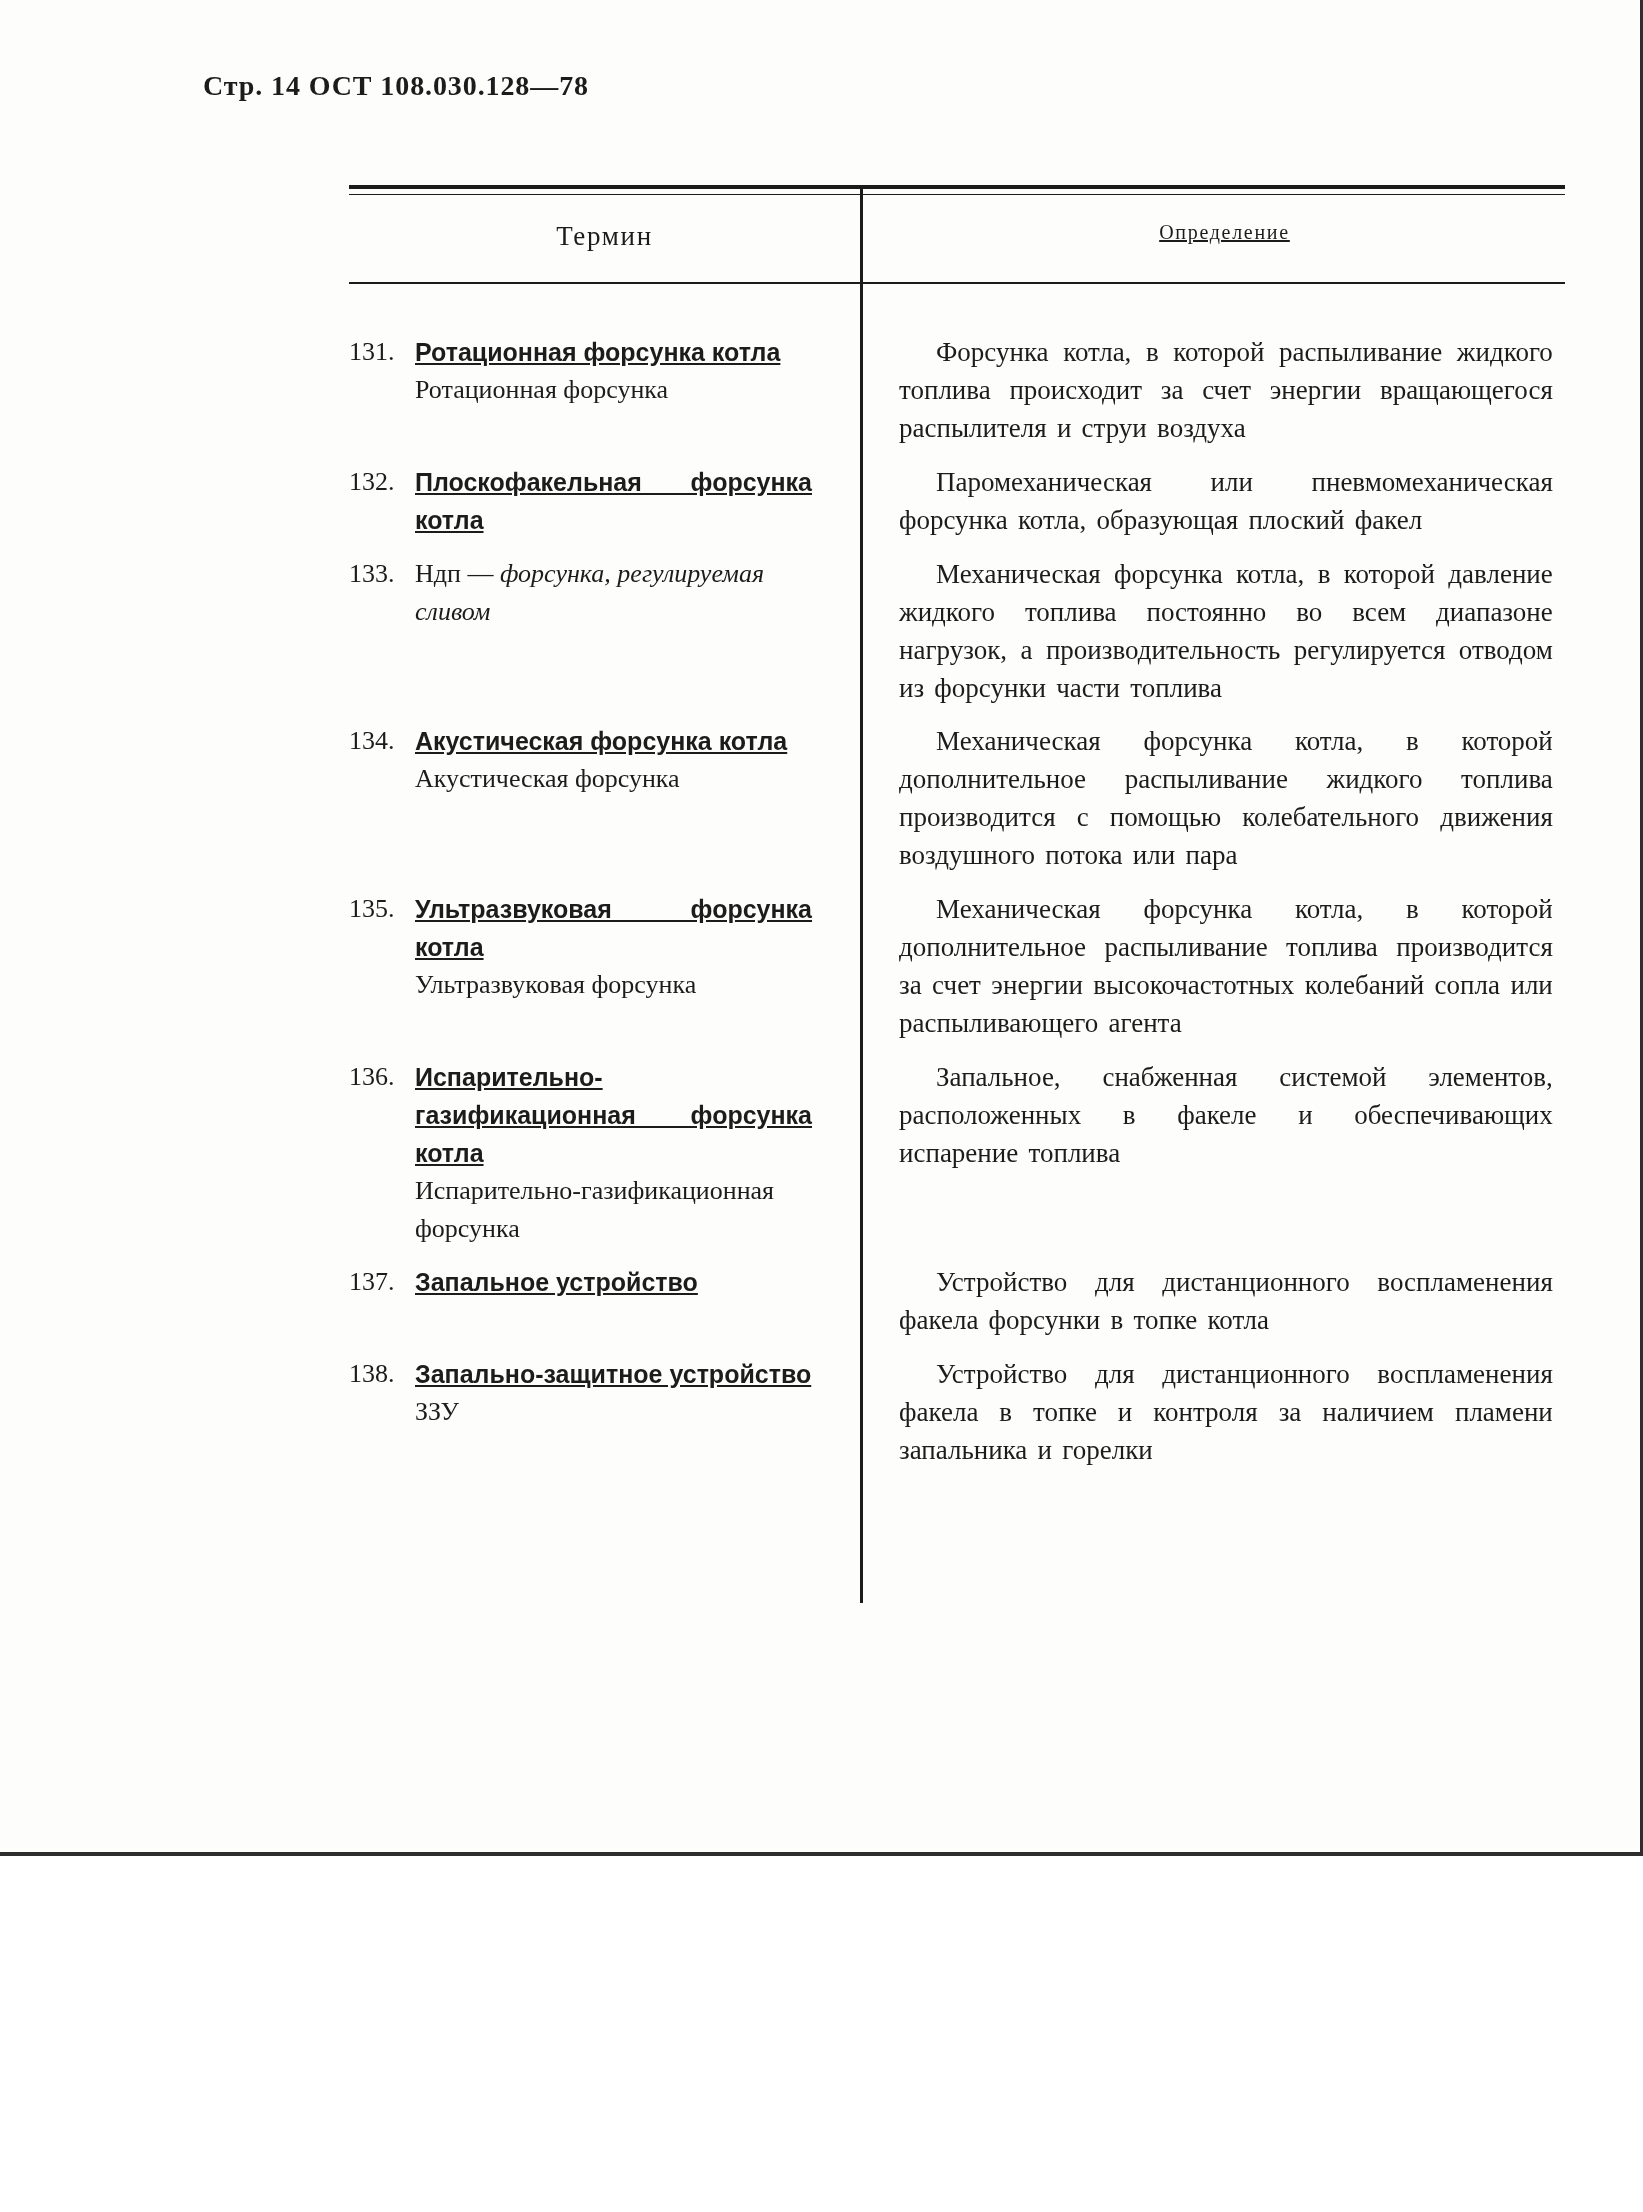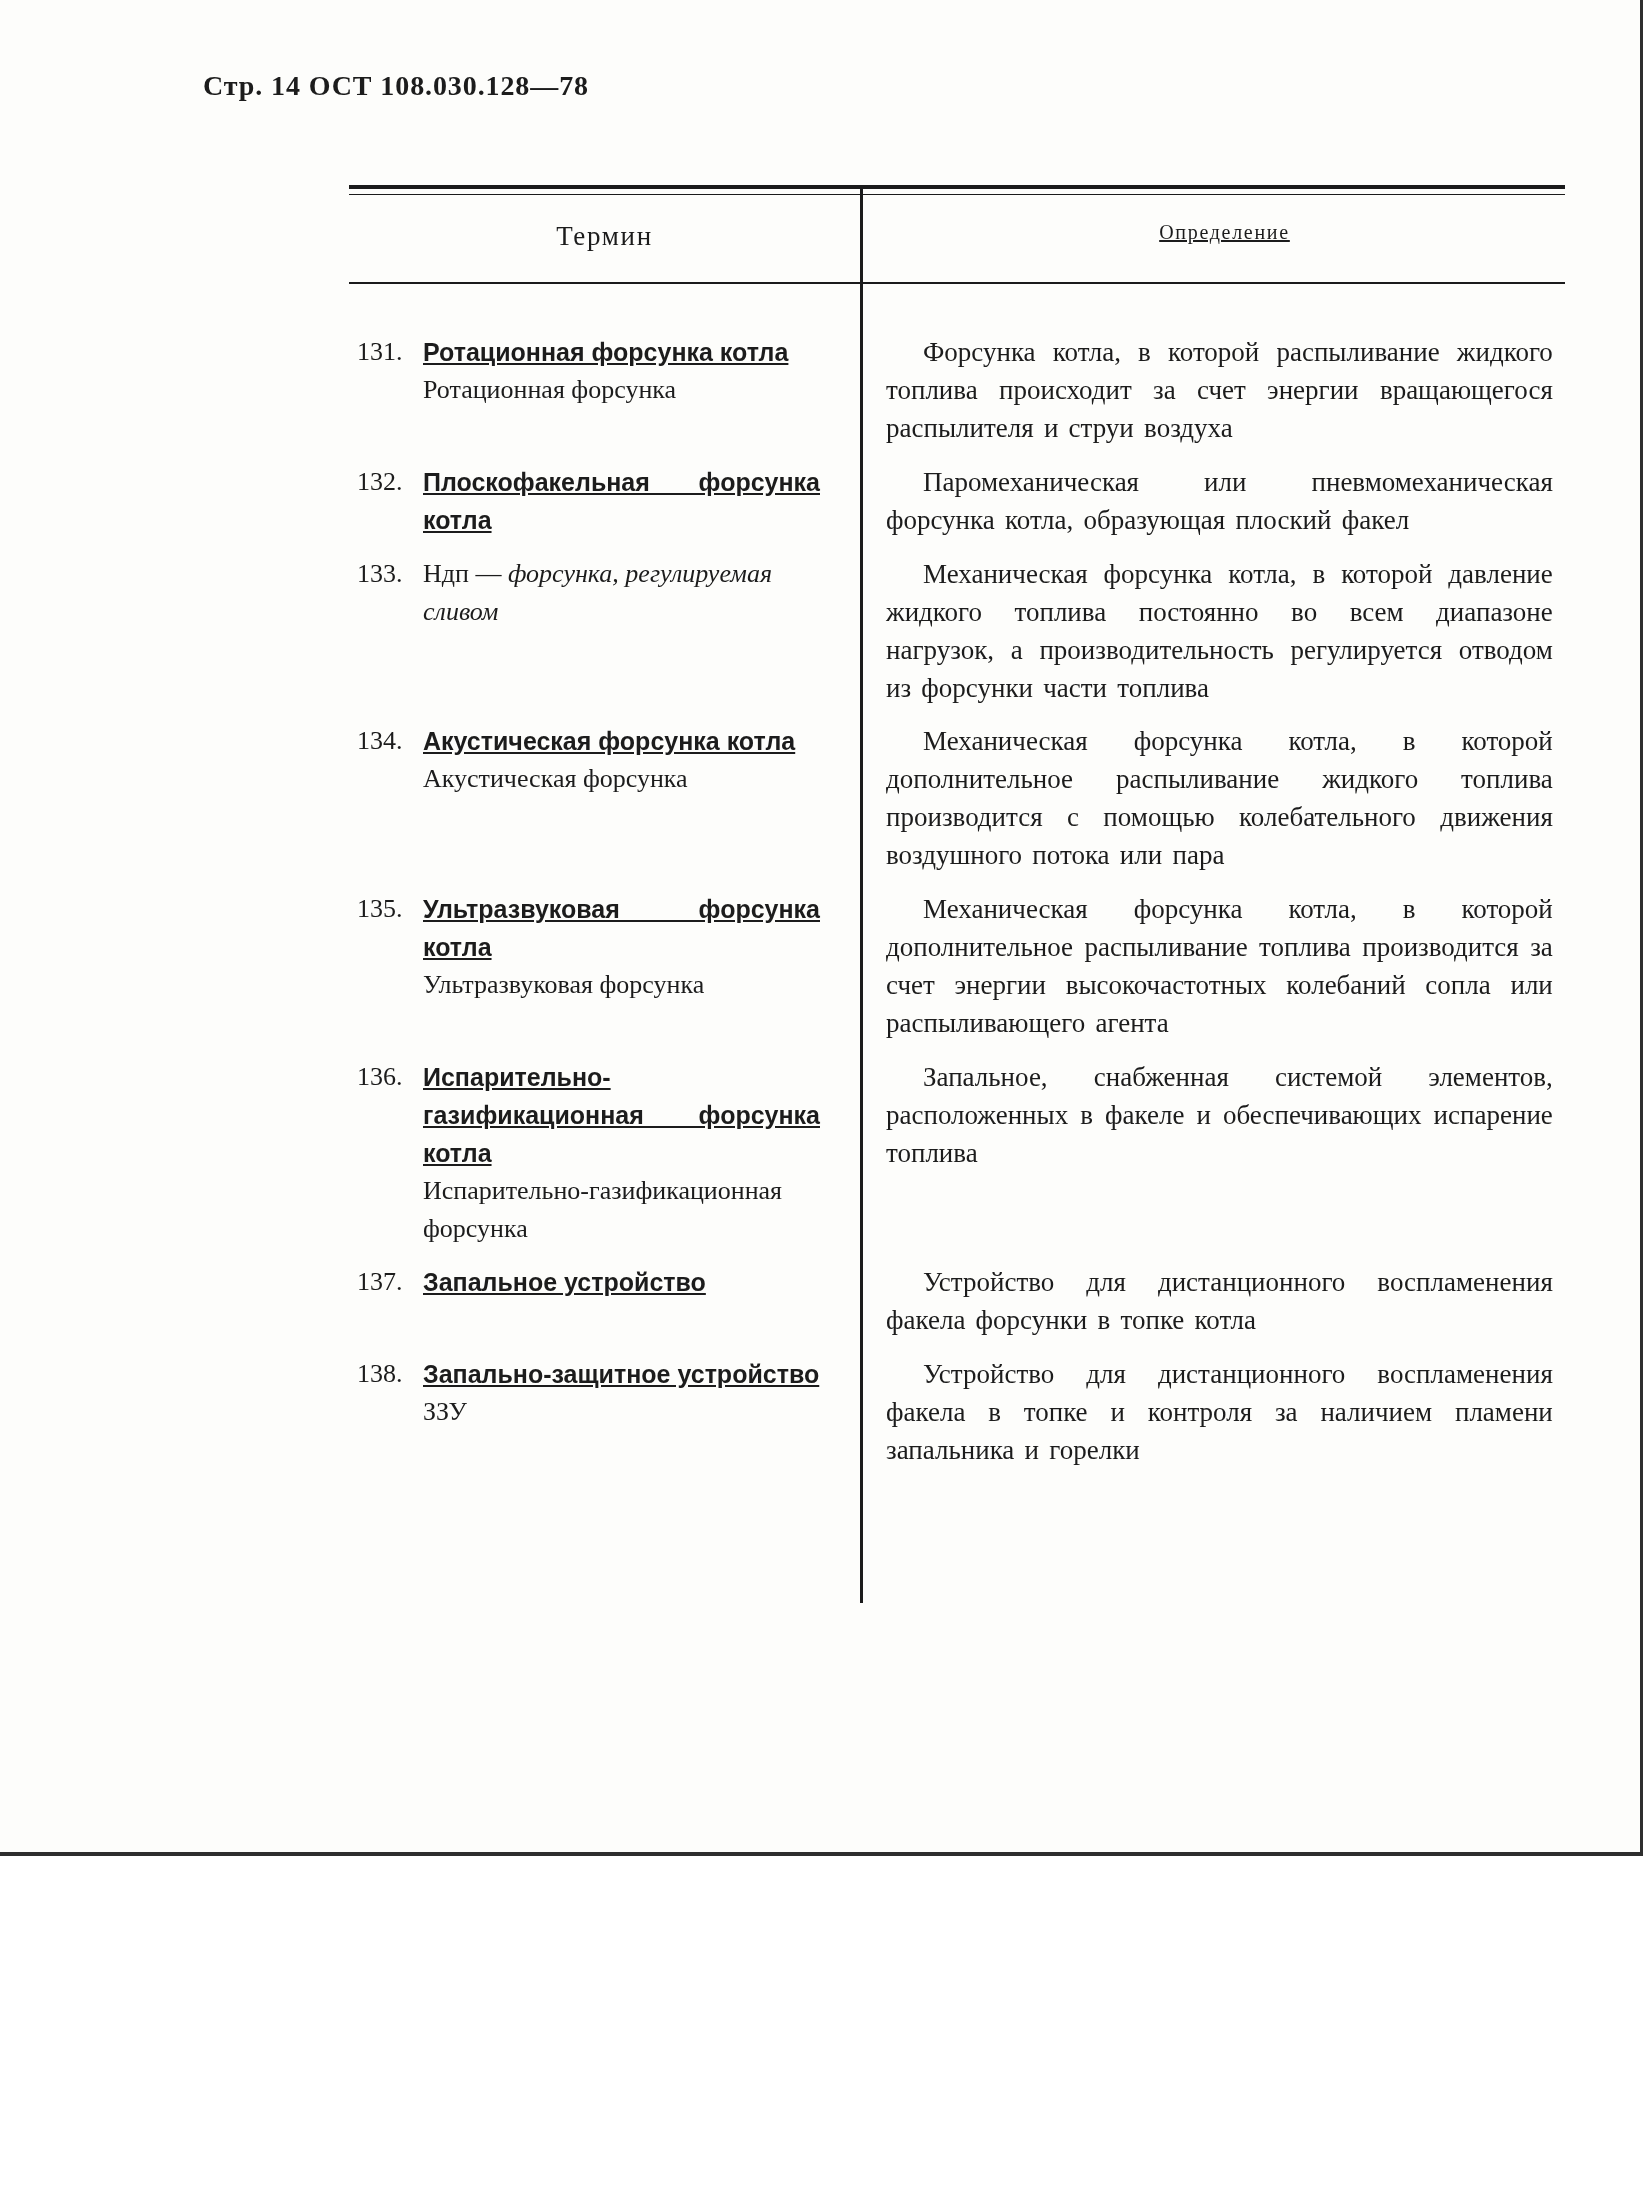--- a/index.html
+++ b/index.html
@@ -37,36 +37,36 @@
   .rule-gap { height:4.4px; }
   .rule-thin { height:1.7px; background:#1b1b1b; }
   .thead { display:flex; padding:26px 0 30px 0;gap:24px; }
   .th-term {
     width:511px; text-align:center; font-size:27px; letter-spacing:1.7px;
   }
   .th-def {
     flex:1; text-align:center; font-size:20px; letter-spacing:1.7px;text-decoration:underline;
   }
   .tbody { padding-top:49px; }
-  .row { display:flex; margin-bottom:15.7px;margin-left:8px; }
+  .row { display:flex; margin-bottom:15.7px; }
   .term-cell { width:511px; display:flex; padding-right:48px; }
   .num { width:66px; flex-shrink:0; font-size:26px; line-height:38px; }
   .term-text { flex:1; }
   .term-main {
     font-family:"Liberation Sans", sans-serif;
     font-weight:700; font-size:25px; line-height:38px;
     text-align:justify;
     text-decoration:underline;
   }
   .term-sub { font-size:26px; line-height:38px; }
   .term-ndp { font-size:26px; line-height:38px; }
   .term-ndp .ndp-italic { font-style:italic; }
   .def-cell {
     flex:1;
-    padding-left:18px; padding-right:12.2px;
+    padding-left:39px; padding-right:12.2px;
     font-size:27px; line-height:38px;
     text-align:justify; text-indent:37px;
     word-spacing:3.5px;
   }
 </style>
 </head>
 <body>
 
 <div class="page">
 

